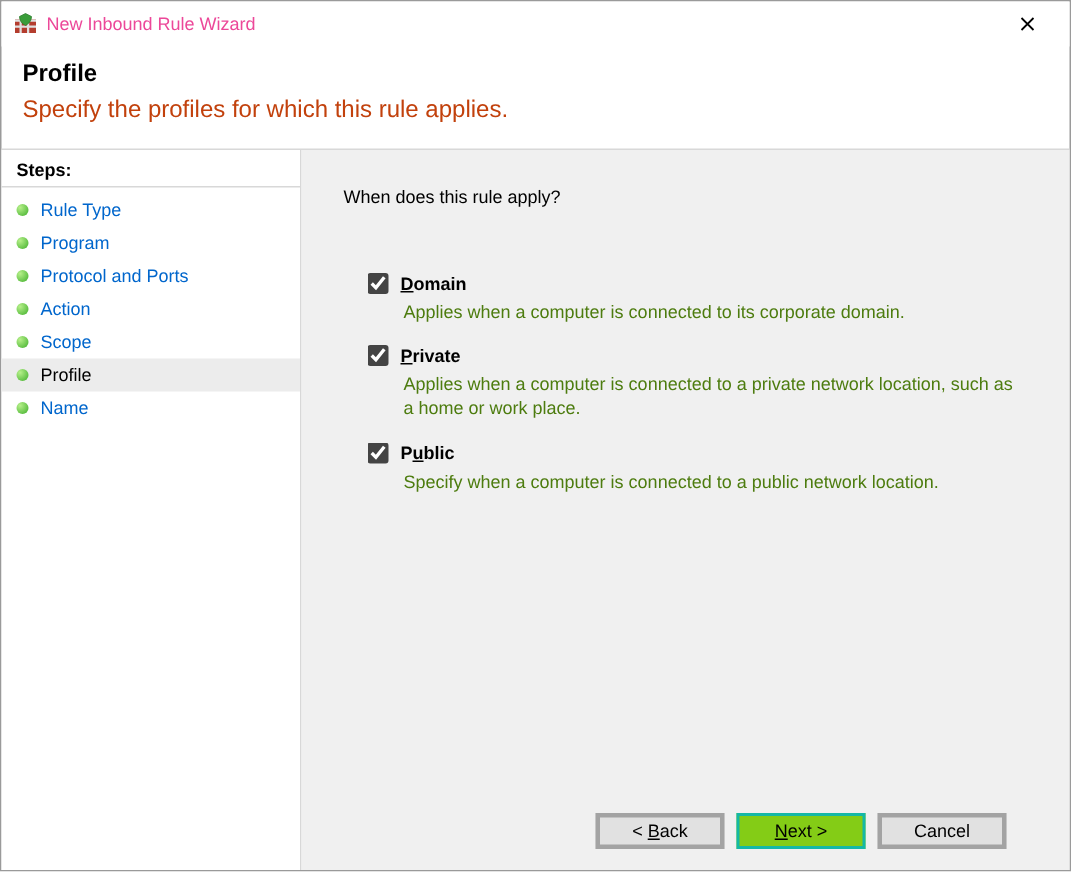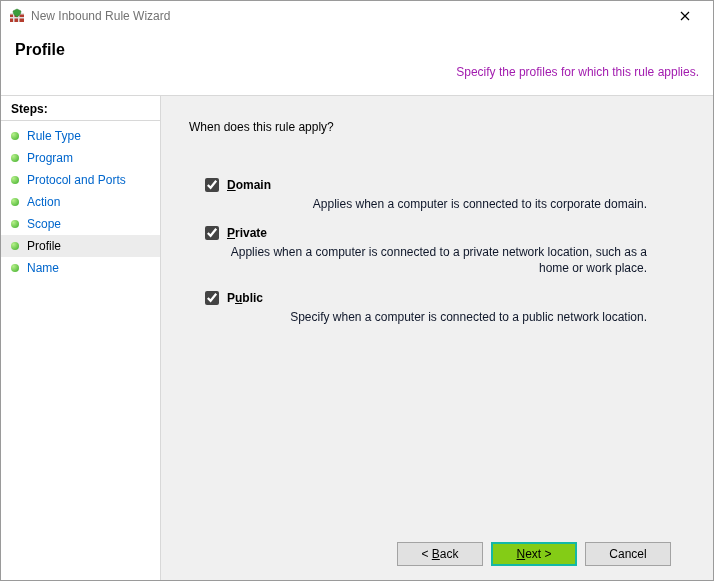--- a/index.html
+++ b/index.html
@@ -28,50 +28,49 @@
     background: #fff;
   }
   .titlebar .app-icon {
     width: 16px; height: 16px;
     margin-right: 6px;
     flex: 0 0 auto;
   }
   .titlebar .title {
     flex: 1 1 auto;
     font-size: 12px;
-    color: #737373;
+    color: #ec4899;
   }
   .titlebar .close {
     width: 40px;
     text-align: center;
     font-size: 14px;
     font-family: Arial, sans-serif;
     cursor: default;
   }
   .header {
     padding: 10px 14px 16px 14px;
     border-bottom: 1px solid #d8d8d8;
   }
   .header h1 {
     margin: 0 0 6px 0;
     font-size: 16px;
     font-weight: bold;
   }
   .header .subtitle {
-    font-size: 12px;
-    color: #a21caf;
-    text-align: right;
+    font-size: 16px;
+    color: #c2410c;
   }
   .body {
     flex: 1 1 auto;
     display: flex;
     min-height: 0;
   }
   .sidebar {
-    width: 160px;
+    width: 200px;
     flex: 0 0 auto;
     background: #fff;
     border-right: 1px solid #d8d8d8;
     box-sizing: border-box;
     padding-bottom: 8px;
   }
   .sidebar .steps-hdr {
     font-weight: bold;
     font-size: 12px;
     padding: 6px 10px 4px 10px;
@@ -133,40 +132,39 @@
     width: 14px; height: 14px;
     accent-color: #444;
   }
   .opt label {
     font-weight: bold;
   }
   .opt label .mn {
     text-decoration: underline;
   }
   .opt .desc {
-    margin: 4px 0 0 18px;
-    color: #0f172a;
+    margin: 4px 0 0 40px;
+    color: #4d7c0f;
     max-width: 440px;
     line-height: 1.35;
-    text-align: right;
   }
   .footer {
     margin-top: auto;
     padding: 14px 14px 14px 0;
     display: flex;
     justify-content: flex-end;
     gap: 8px;
   }
   .footer button {
     width: 86px;
     height: 24px;
     font-family: inherit;
     font-size: 12px;
     background: #e1e1e1;
-    border: 1px solid #a3a3a3;
+    border: 3px solid #a3a3a3;
     cursor: default;
   }
   .footer button.primary {
     border: 2px solid #14b8a6;
     background: #84cc16;
   }
   .footer button .mn {
     text-decoration: underline;
   }
 </style>

